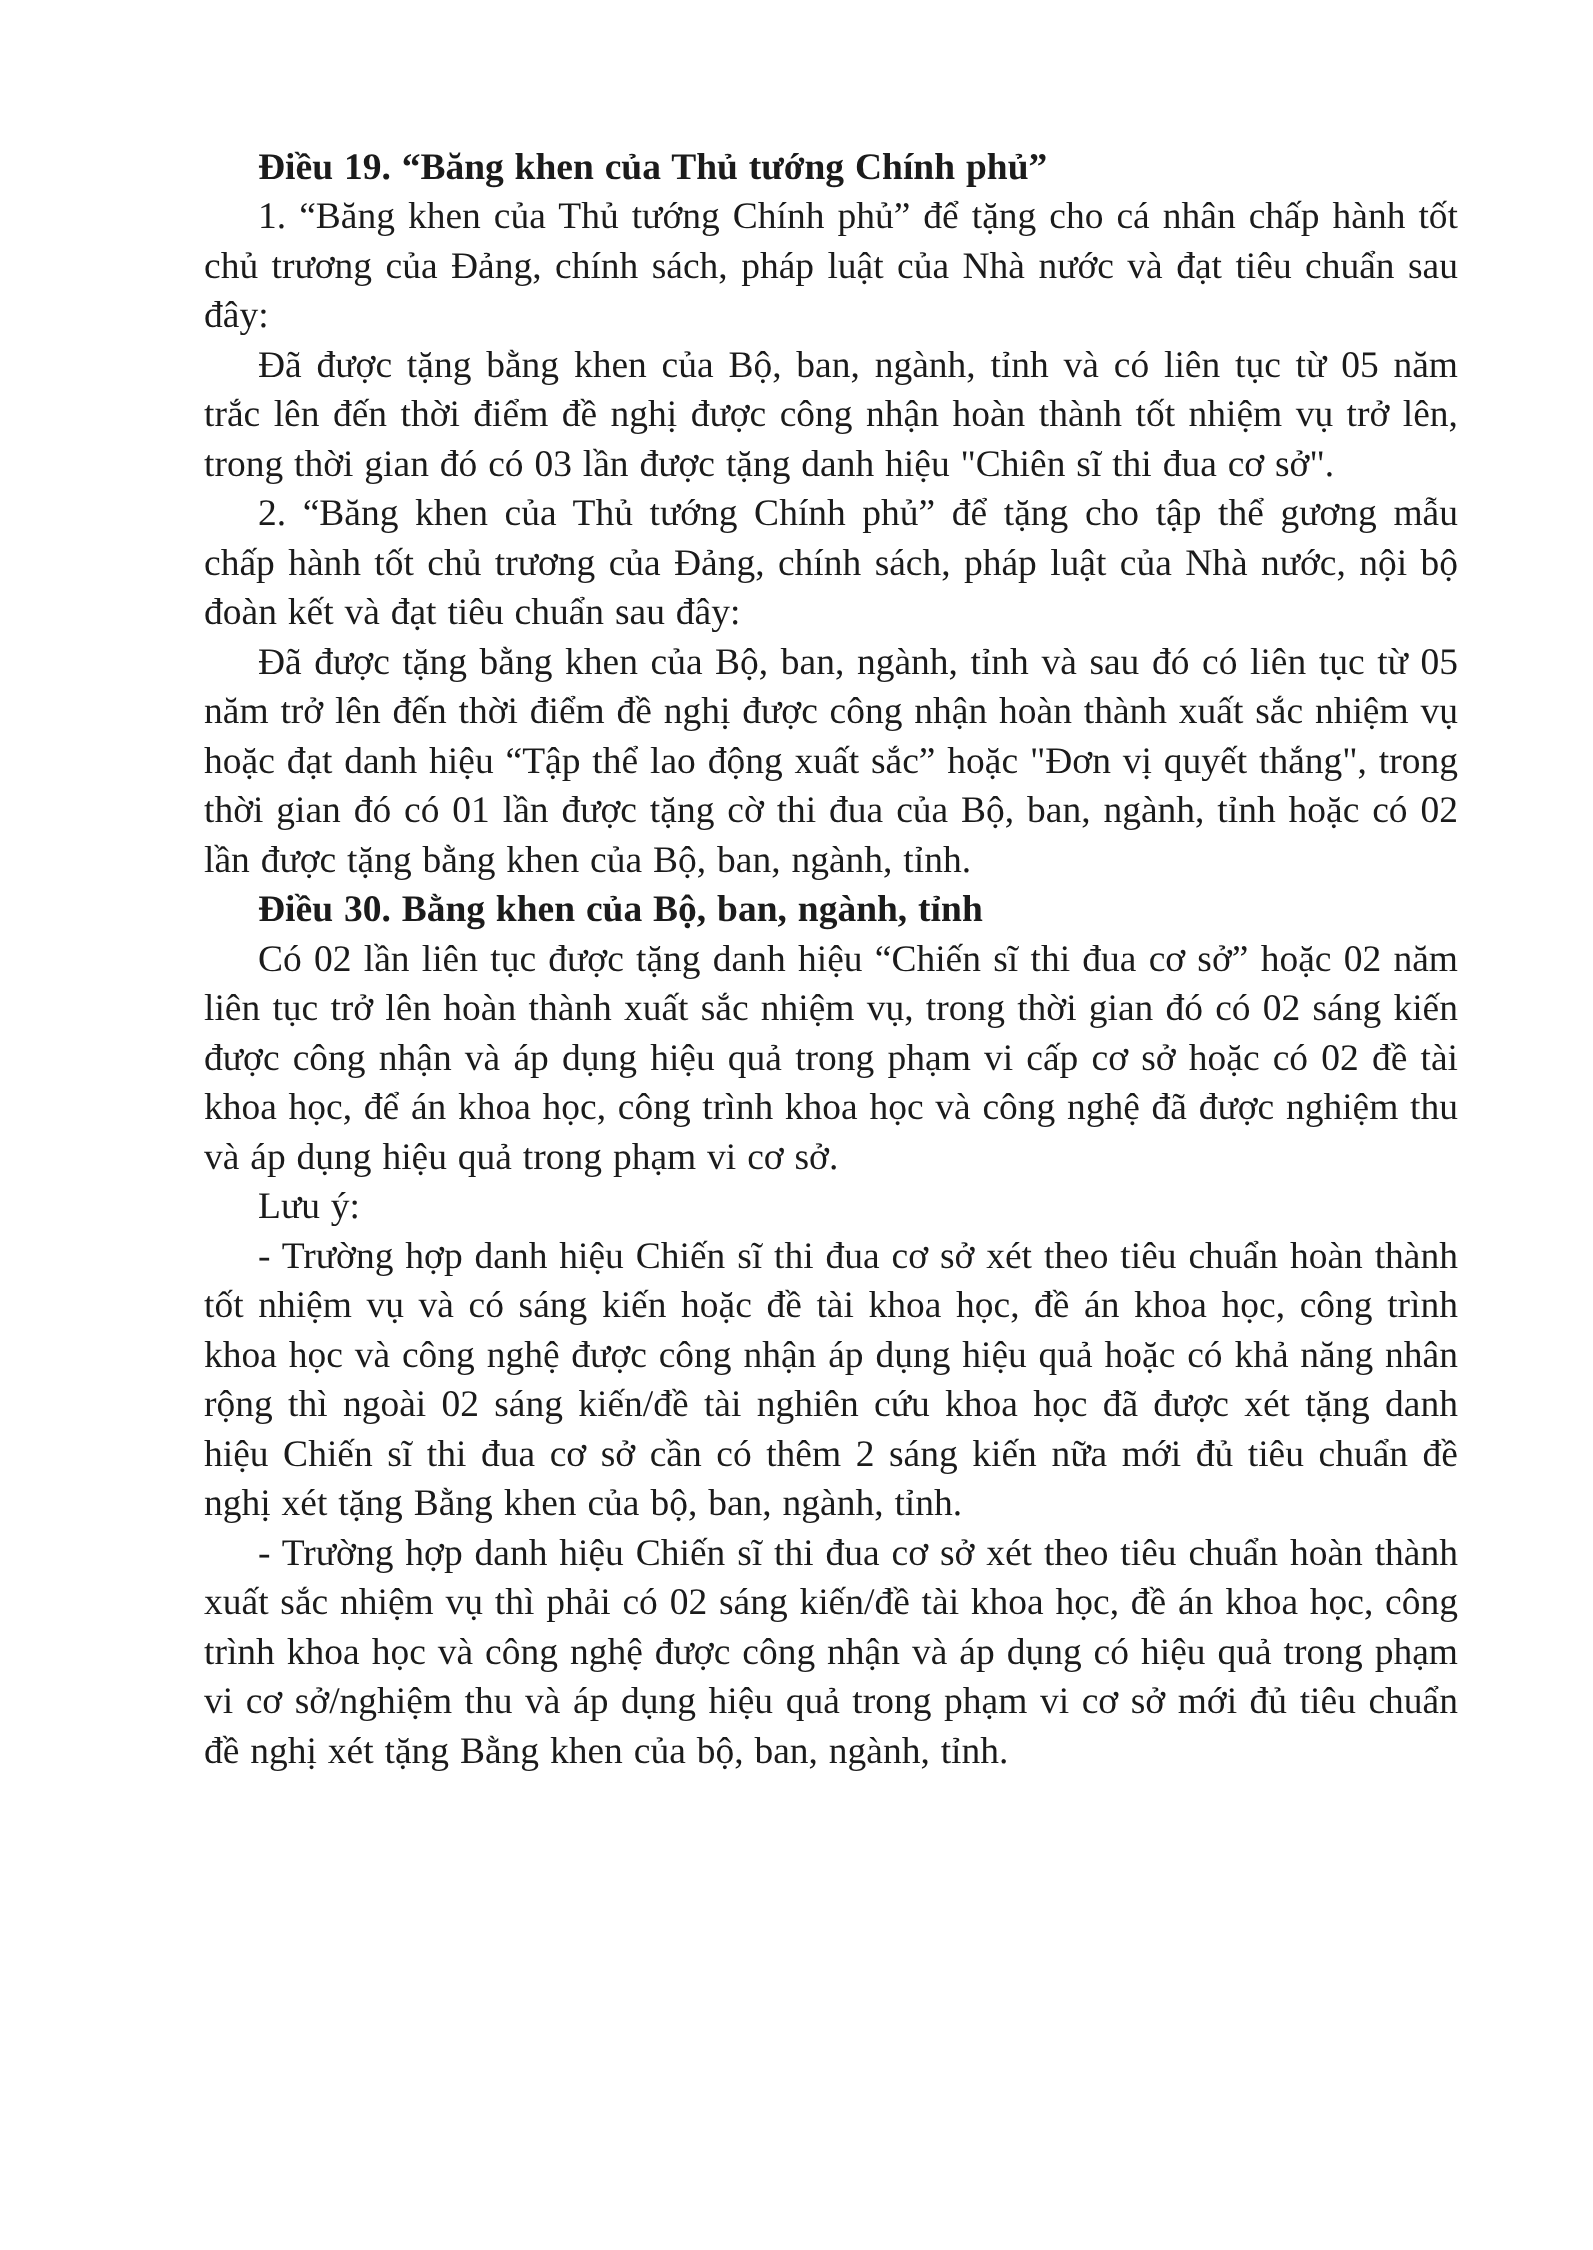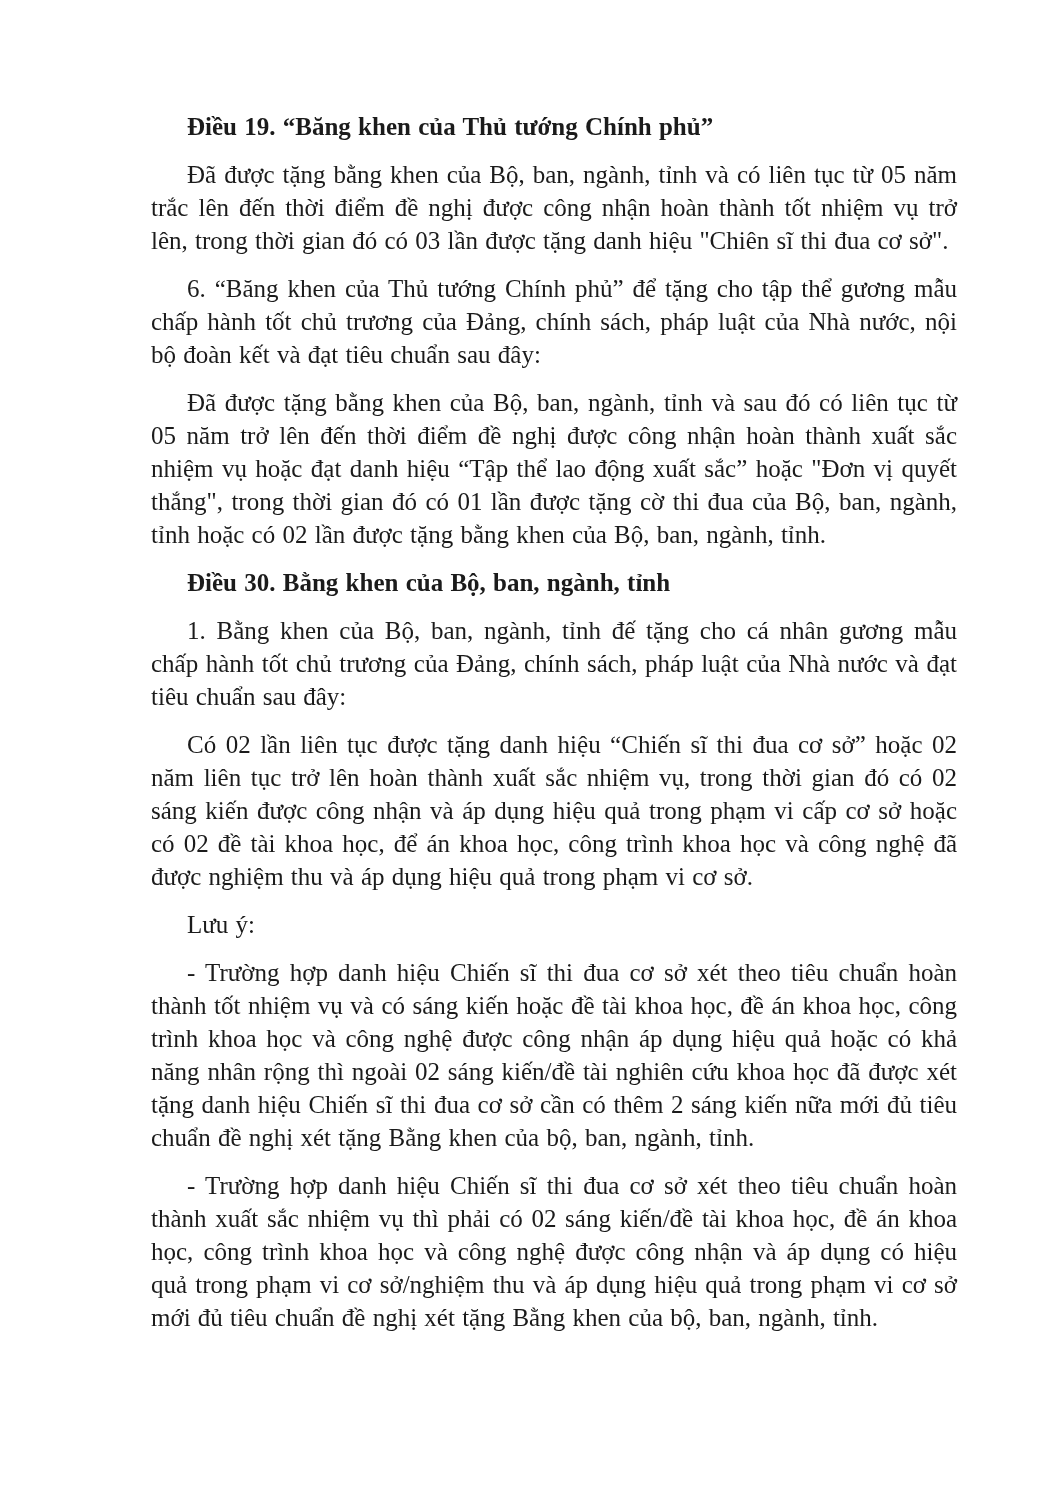--- a/index.html
+++ b/index.html
@@ -13,36 +13,36 @@
     width: 1062px;
     height: 1500px;
     background: #ffffff;
     padding: 95px 90px 0 136px;
     font-family: "Liberation Serif", "DejaVu Serif", serif;
     font-size: 25px;
     line-height: 33px;
     color: #1b1b1b;
   }
   .para {
-    margin: 15px;
+    margin: 0;
     text-align: justify;
     text-indent: 36px;
     word-spacing: 1px;
   }
   .heading {
     font-weight: bold;
   }
 </style>
 </head>
 <body>
 
 <div class="page">
   <p class="para heading">Điều 19. “Băng khen của Thủ tướng Chính phủ”</p>
+  <p class="para">1. “Băng khen của Thủ tướng Chính phủ” để tặng cho cá nhân chấp hành tốt chủ trương của Đảng, chính sách, pháp luật của Nhà nước và đạt tiêu chuẩn sau đây:</p>
   <p class="para">Đã được tặng bằng khen của Bộ, ban, ngành, tỉnh và có liên tục từ 05 năm trắc lên đến thời điểm đề nghị được công nhận hoàn thành tốt nhiệm vụ trở lên, trong thời gian đó có 03 lần được tặng danh hiệu "Chiên sĩ thi đua cơ sở".</p>
-  <p class="para">6. “Băng khen của Thủ tướng Chính phủ” để tặng cho tập thể gương mẫu chấp hành tốt chủ trương của Đảng, chính sách, pháp luật của Nhà nước, nội bộ đoàn kết và đạt tiêu chuẩn sau đây:</p>
+  <p class="para">2. “Băng khen của Thủ tướng Chính phủ” để tặng cho tập thể gương mẫu chấp hành tốt chủ trương của Đảng, chính sách, pháp luật của Nhà nước, nội bộ đoàn kết và đạt tiêu chuẩn sau đây:</p>
   <p class="para">Đã được tặng bằng khen của Bộ, ban, ngành, tỉnh và sau đó có liên tục từ 05 năm trở lên đến thời điểm đề nghị được công nhận hoàn thành xuất sắc nhiệm vụ hoặc đạt danh hiệu “Tập thể lao động xuất sắc” hoặc "Đơn vị quyết thắng", trong thời gian đó có 01 lần được tặng cờ thi đua của Bộ, ban, ngành, tỉnh hoặc có 02 lần được tặng bằng khen của Bộ, ban, ngành, tỉnh.</p>
   <p class="para heading">Điều 30. Bằng khen của Bộ, ban, ngành, tỉnh</p>
-  <p class="para">1. Bằng khen của Bộ, ban, ngành, tỉnh đế tặng cho cá nhân gương mẫu chấp hành tốt chủ trương của Đảng, chính sách, pháp luật của Nhà nước và đạt tiêu chuẩn sau đây:</p>
   <p class="para">Có 02 lần liên tục được tặng danh hiệu “Chiến sĩ thi đua cơ sở” hoặc 02 năm liên tục trở lên hoàn thành xuất sắc nhiệm vụ, trong thời gian đó có 02 sáng kiến được công nhận và áp dụng hiệu quả trong phạm vi cấp cơ sở hoặc có 02 đề tài khoa học, để án khoa học, công trình khoa học và công nghệ đã được nghiệm thu và áp dụng hiệu quả trong phạm vi cơ sở.</p>
   <p class="para">Lưu ý:</p>
   <p class="para">- Trường hợp danh hiệu Chiến sĩ thi đua cơ sở xét theo tiêu chuẩn hoàn thành tốt nhiệm vụ và có sáng kiến hoặc đề tài khoa học, đề án khoa học, công trình khoa học và công nghệ được công nhận áp dụng hiệu quả hoặc có khả năng nhân rộng thì ngoài 02 sáng kiến/đề tài nghiên cứu khoa học đã được xét tặng danh hiệu Chiến sĩ thi đua cơ sở cần có thêm 2 sáng kiến nữa mới đủ tiêu chuẩn đề nghị xét tặng Bằng khen của bộ, ban, ngành, tỉnh.</p>
   <p class="para">- Trường hợp danh hiệu Chiến sĩ thi đua cơ sở xét theo tiêu chuẩn hoàn thành xuất sắc nhiệm vụ thì phải có 02 sáng kiến/đề tài khoa học, đề án khoa học, công trình khoa học và công nghệ được công nhận và áp dụng có hiệu quả trong phạm vi cơ sở/nghiệm thu và áp dụng hiệu quả trong phạm vi cơ sở mới đủ tiêu chuẩn đề nghị xét tặng Bằng khen của bộ, ban, ngành, tỉnh.</p>
 </div>
 
 </body></html>

